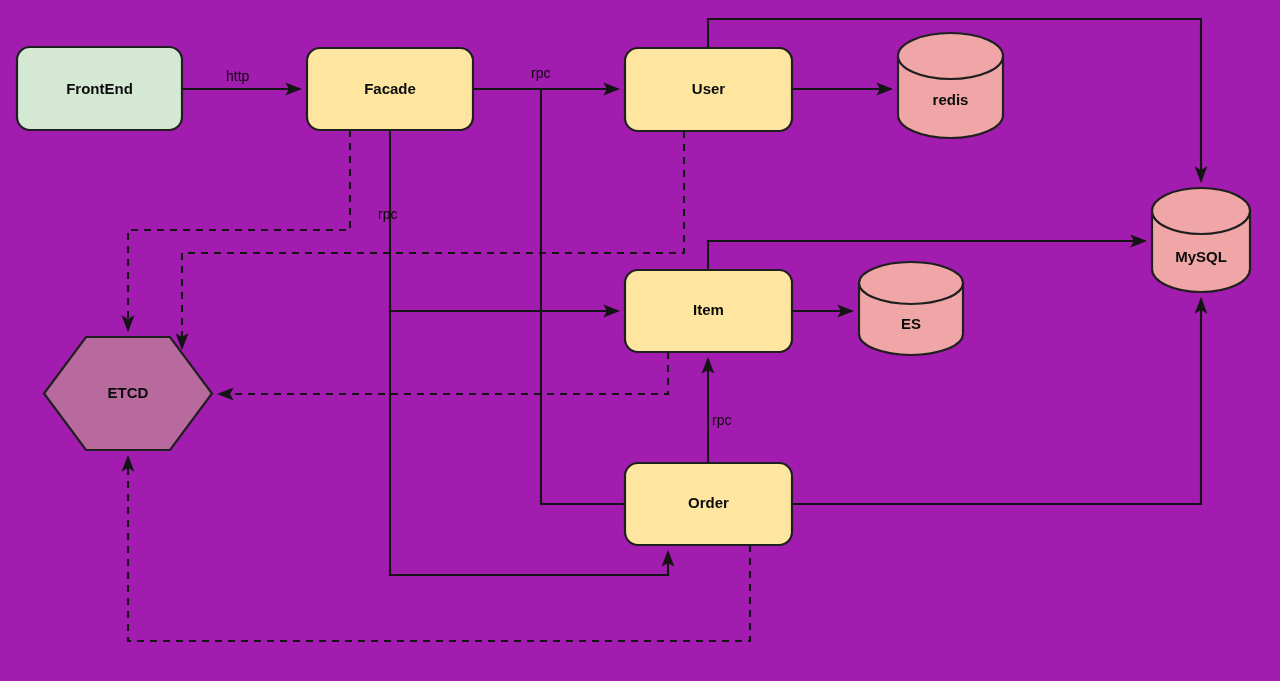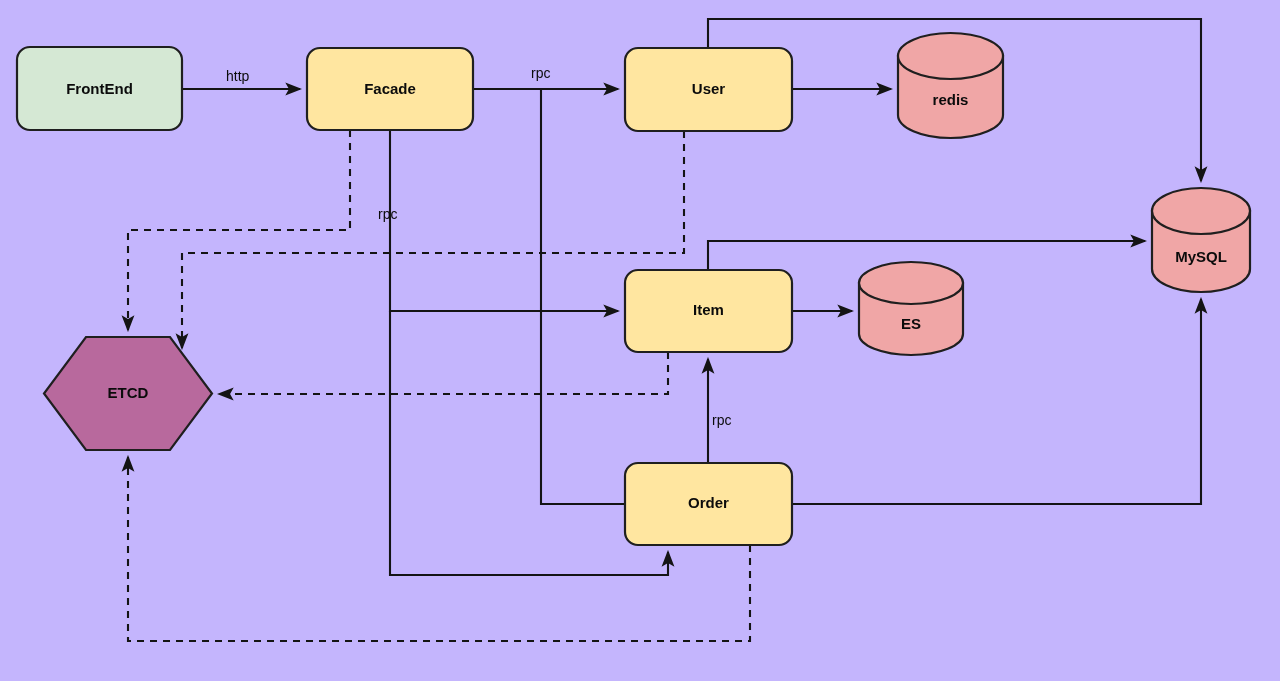--- a/index.html
+++ b/index.html
@@ -10,21 +10,21 @@
   body {
     width: 1280px;
     height: 681px;
     overflow: hidden;
     font-family: "Liberation Sans", sans-serif;
   }
   #diagram-root {
     position: relative;
     width: 1280px;
     height: 681px;
-    background: #c4b5fd;
+    background: #a21caf;
   }
   svg#diagram {
     display: block;
     width: 1280px;
     height: 681px;
   }
   .node-shape {
     stroke: #1f1f1f;
     stroke-width: 2.2;
   }

